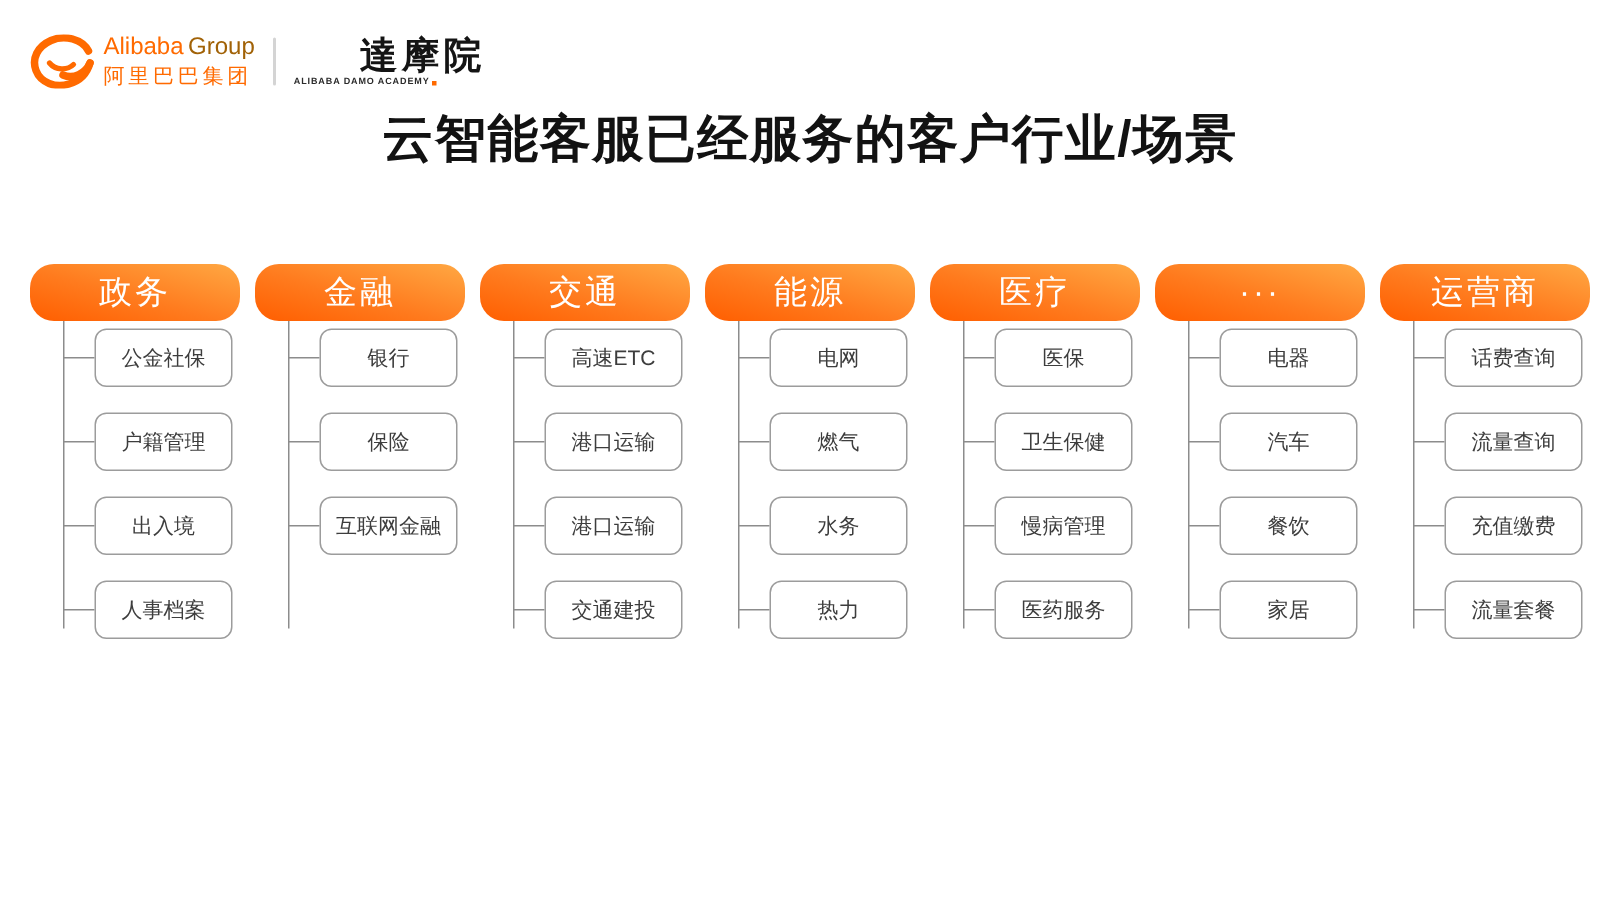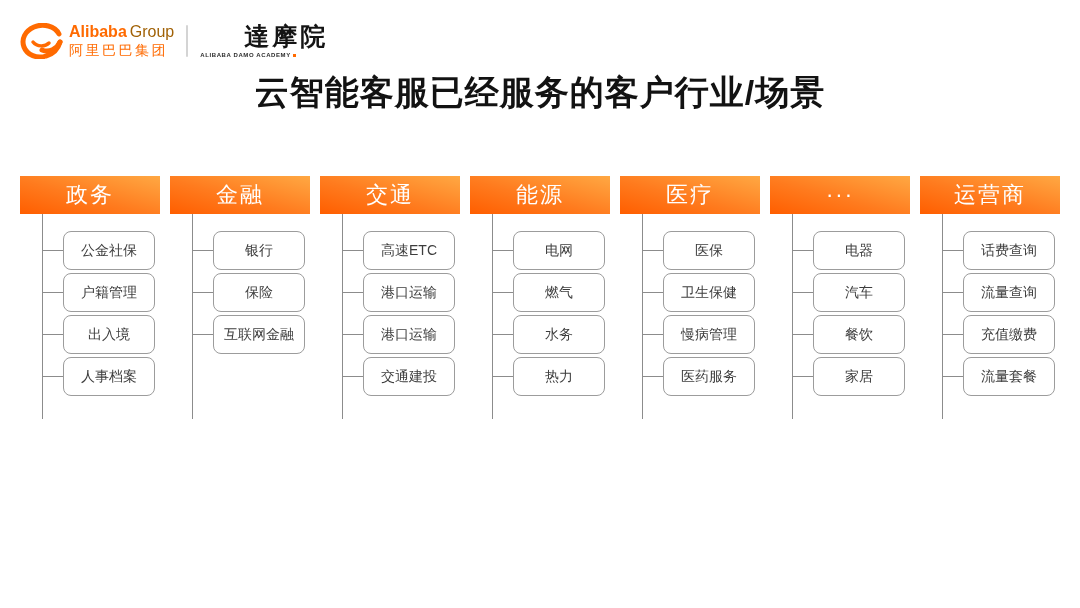--- a/index.html
+++ b/index.html
@@ -5,44 +5,44 @@
   html,body{margin:0;padding:0;}
   body{
     width:1080px;height:608px;background:#ffffff;position:relative;overflow:hidden;
     font-family:"Liberation Sans","DejaVu Sans",sans-serif;
   }
   
   .logo-bar{position:absolute;top:20px;left:20px;display:flex;align-items:center;height:42px;}
   .ali-mark{width:44px;height:36px;margin-right:5px;flex:0 0 auto;}
   .ali-text{display:flex;flex-direction:column;justify-content:center;line-height:1.05;}
   .ali-en{font-size:16px;white-space:nowrap;}
-  .ali-en .bold{font-weight:700;color:#ff6a00;}
+  .ali-en .bold{font-weight:400;color:#ff6a00;}
   .ali-en .light{font-weight:400;color:#a16207;margin-left:3px;}
   .ali-cn{font-size:14px;color:#ff6a00;letter-spacing:2.5px;margin-top:2px;white-space:nowrap;}
   .logo-divider{width:2px;height:32px;background:#d4d4d4;margin:0 12px;border-radius:1px;}
   .damo{display:flex;flex-direction:column;align-items:flex-start;line-height:1;}
   .damo-cn{font-family:"DejaVu Serif","Liberation Serif",serif;font-size:25px;font-weight:700;color:#141414;letter-spacing:3px;margin-left:44px;}
   .damo-sub{display:flex;align-items:center;margin-top:3px;}
   .damo-en{font-size:6px;letter-spacing:0.6px;color:#2b2b2b;font-weight:700;}
   .damo-dot{width:3px;height:3px;background:#ff6a00;margin-left:2px;}
   
   .title{
     position:absolute;top:70px;left:0;width:100%;margin:0;text-align:center;
     font-size:34px;font-weight:600;color:#121212;letter-spacing:1px;
   }
   
   .columns{position:absolute;top:176px;left:20px;width:1040px;display:flex;justify-content:space-between;}
   .column{position:relative;width:140px;flex:0 0 auto;}
   .col-header{
-    height:38px;border-radius:0;display:flex;align-items:center;justify-content:center;
+    height:38px;border-radius:16px;display:flex;align-items:center;justify-content:center;
     background:linear-gradient(to top right,#ff5e00 0%,#ff7b1e 45%,#ffa843 100%);
     color:#ffffff;font-size:22px;letter-spacing:2px;font-weight:500;
   }
   .trunk{position:absolute;left:22px;top:38px;width:1px;height:205px;background:#8c8c8c;}
-  .items{margin-top:17px;display:flex;flex-direction:column;gap:3px;}
+  .items{margin-top:5px;display:flex;flex-direction:column;gap:17px;}
   .item-row{position:relative;height:39px;}
   .branch{position:absolute;left:22px;top:19px;width:21px;height:1px;background:#8c8c8c;}
   .item-box{
     position:absolute;left:43px;top:0;width:92px;height:39px;box-sizing:border-box;
     background:#ffffff;border:1px solid #9c9c9c;border-radius:8px;
     display:flex;align-items:center;justify-content:center;
     font-size:14px;color:#3d3d3d;white-space:nowrap;
   }
 </style>
 </head>

